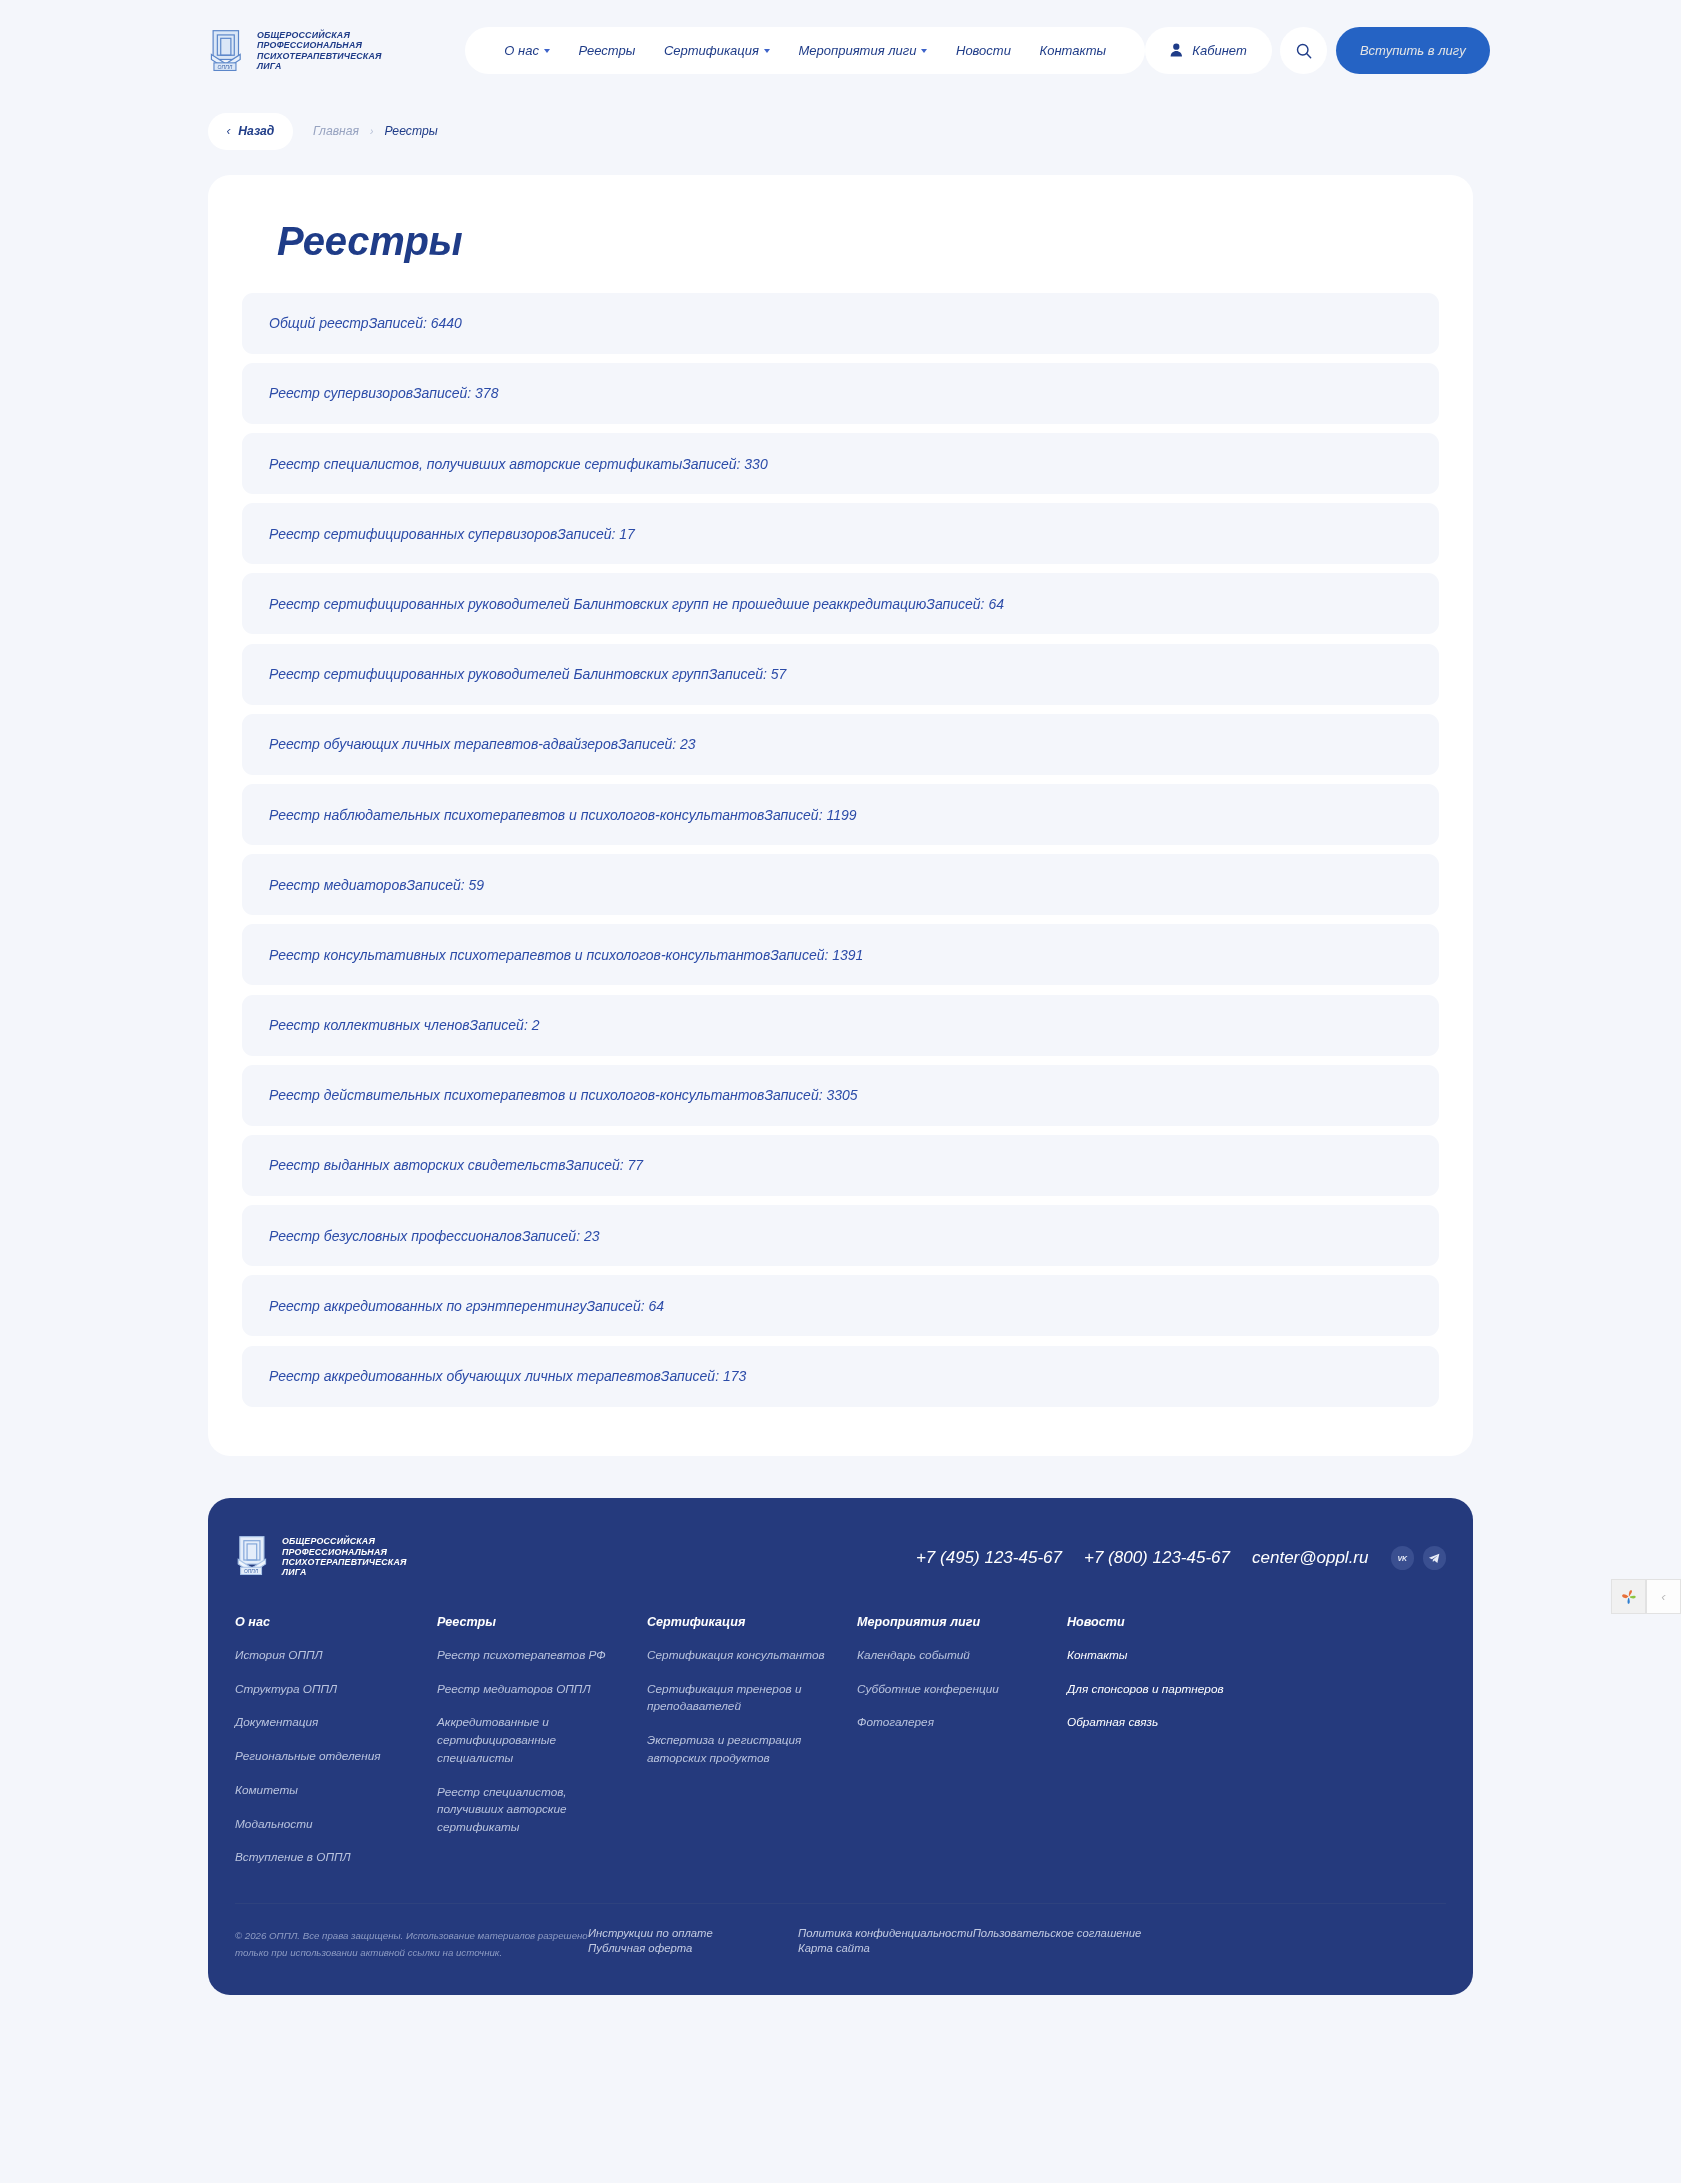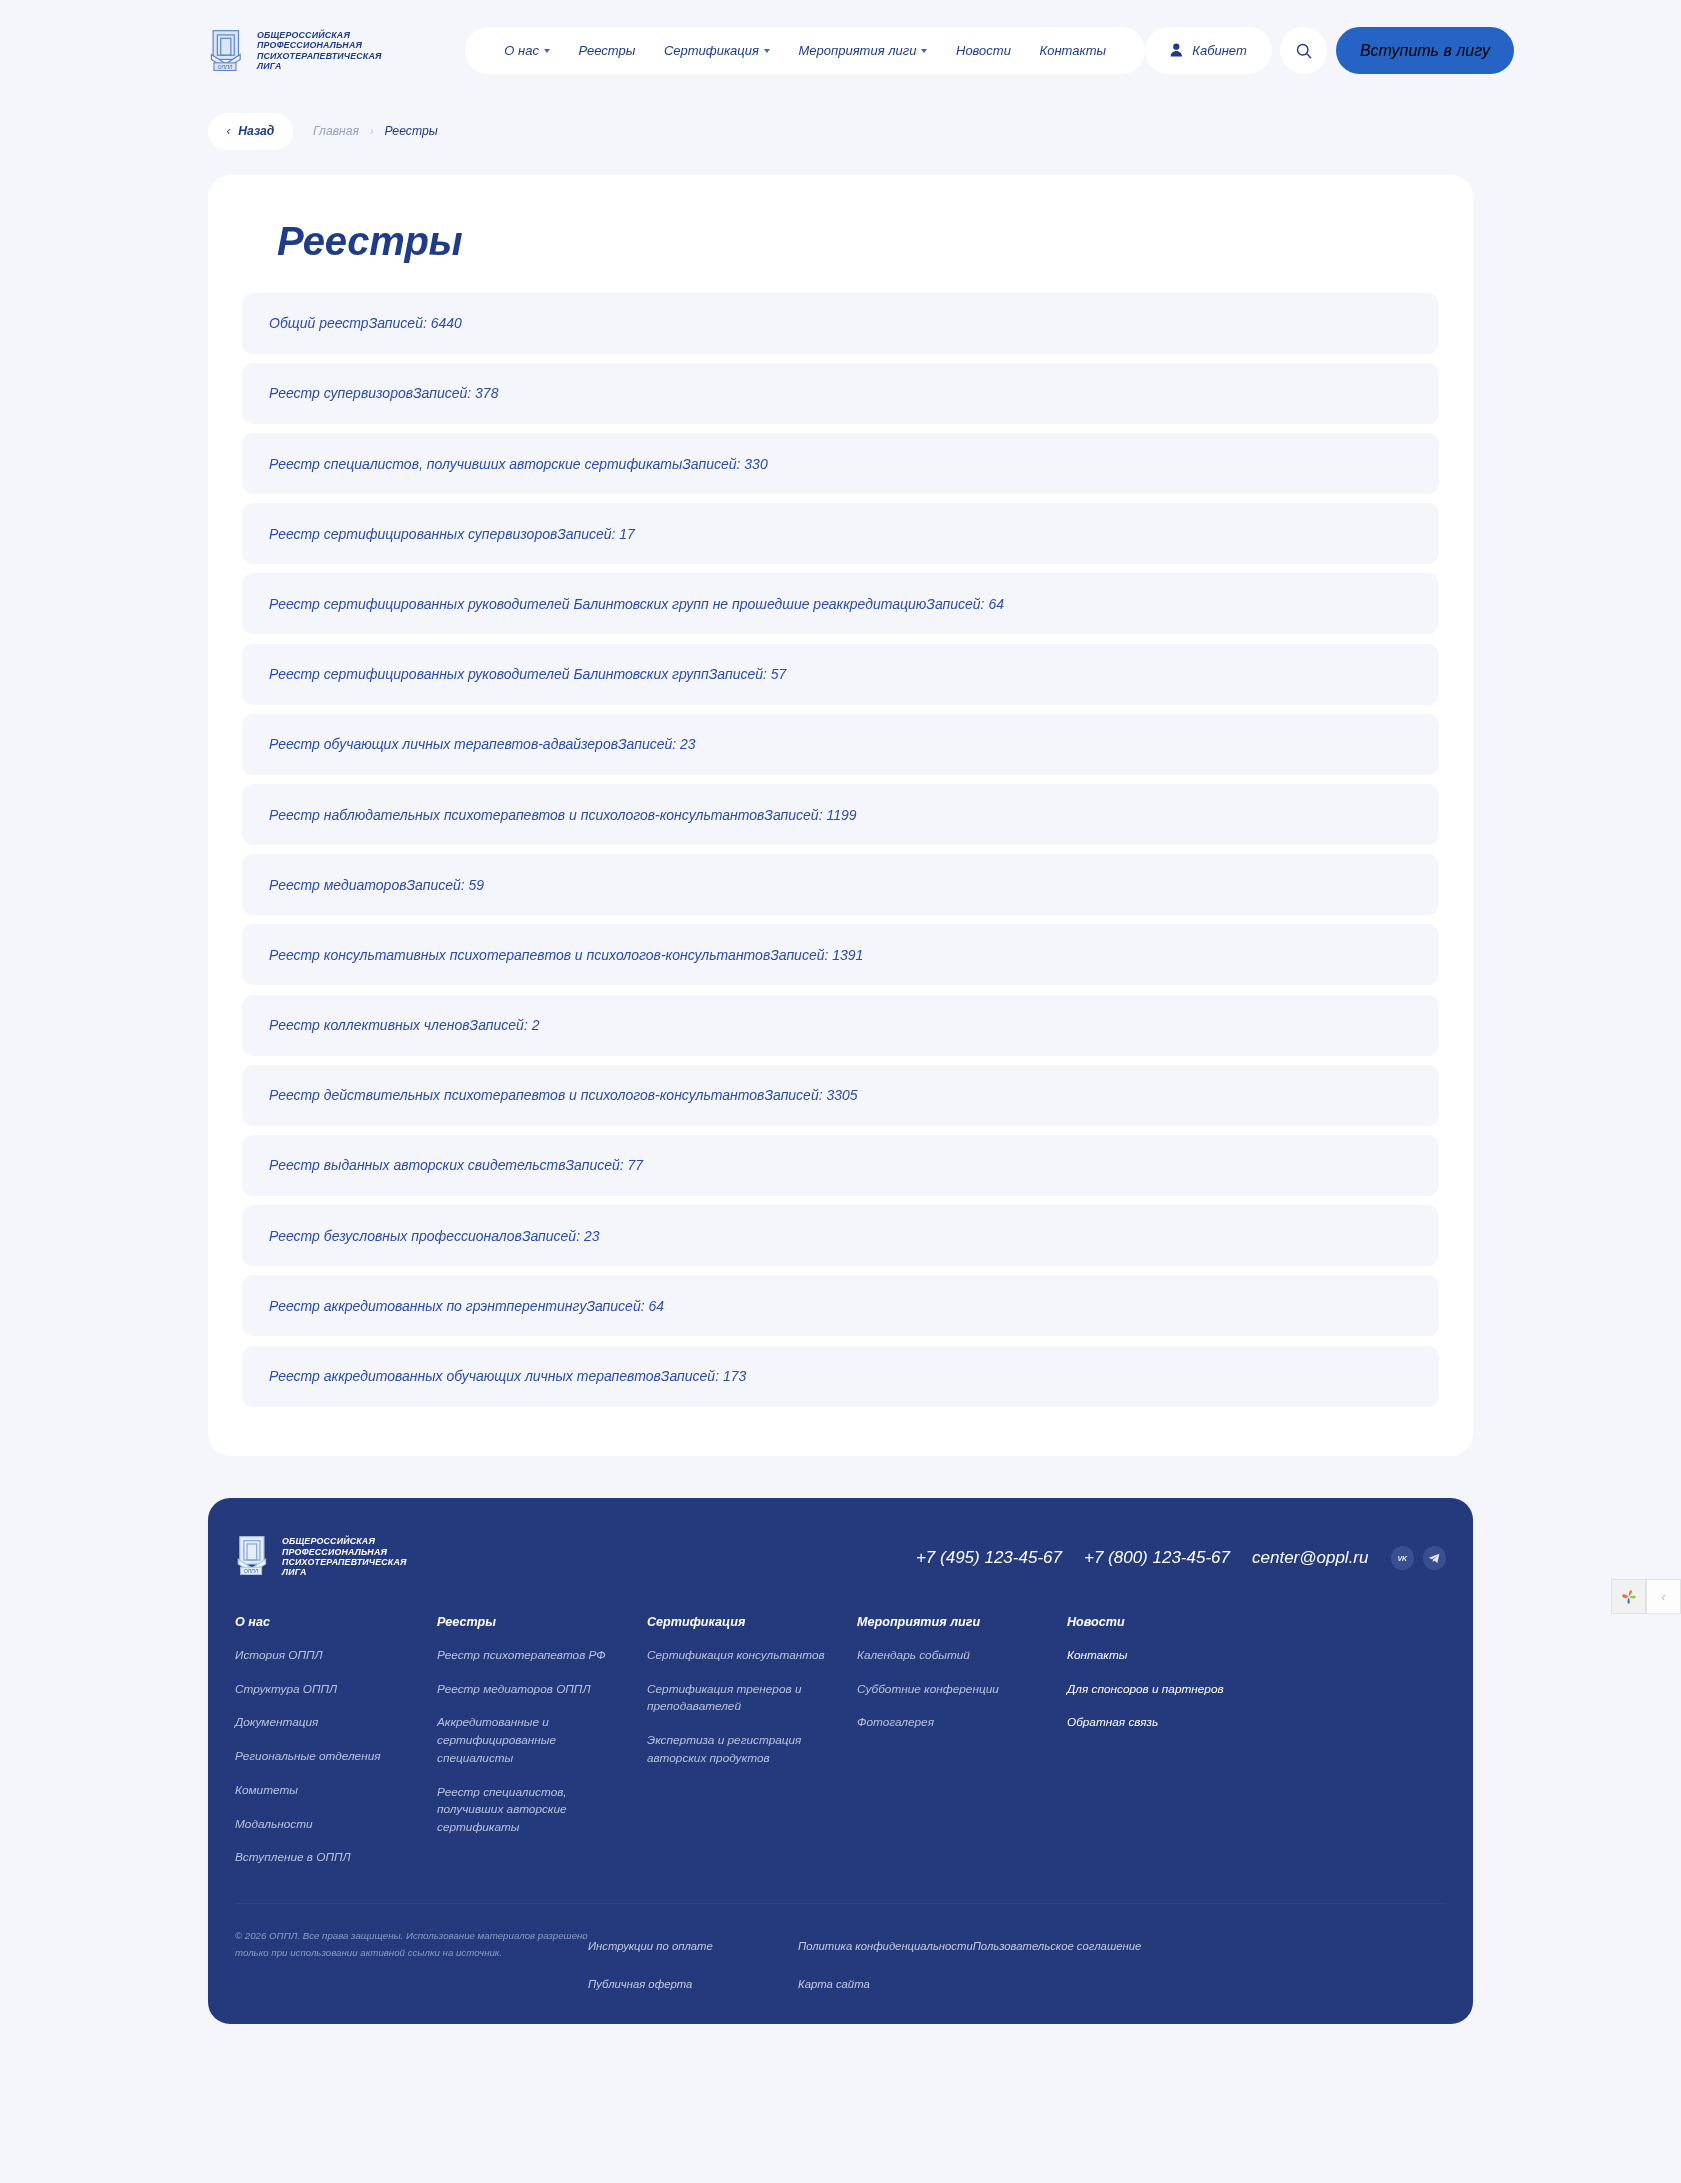--- a/index.html
+++ b/index.html
@@ -54,23 +54,23 @@
     background:#ffffff;border-radius:23.5px;height:47px;
     display:flex;align-items:center;gap:9.2px;padding:0 25px;
     font-size:13px;color:#1f3c88;cursor:pointer;white-space:nowrap;
   }
   .user-icon{width:12.6px;height:14.3px;display:block;}
   .search-pill{
     background:#ffffff;border-radius:23.5px;height:47px;width:47px;
     display:flex;align-items:center;justify-content:center;cursor:pointer;
   }
   .join-btn{
-    background:#2563c4;color:#000000;border-radius:23.5px;height:47px;
+    background:#2563c4;color:#e5e5e5;border-radius:23.5px;height:47px;
     display:flex;align-items:center;padding:0 24.4px;
-    font-size:16px;cursor:pointer;white-space:nowrap;
+    font-size:13px;cursor:pointer;white-space:nowrap;
   }
 
   
   .crumbs{
     display:flex;align-items:center;gap:0;
     padding:0 208px;height:47px;margin-top:6.7px;
   }
   .back-pill{
     background:#fff;border-radius:18.5px;height:37px;
     display:flex;align-items:center;gap:7.6px;padding:0 18.5px;
@@ -139,21 +139,21 @@
     max-width:181px;
   }
   .f-link.bright{color:#ffffff;}
   .f-divider{height:0.8px;background:#36487f;margin:20px 0 0 0;opacity:.55;}
   .f-bottom{
     display:flex;margin-top:23.5px;align-items:flex-start;
   }
   .copyright{
     font-size:9.7px;line-height:17px;color:#8e9cc4;width:353px;
   }
-  .f-legal-col{display:flex;flex-direction:column;gap:26px;margin-top:13px;}
+  .f-legal-col{display:flex;flex-direction:column;gap:3px;}
   .f-legal-col:nth-of-type(1){margin-left:54px;width:202px;}
   .f-legal-col:nth-of-type(2){width:210px;}
   .f-legal{font-size:11.3px;color:#c3cbe2;cursor:pointer;white-space:nowrap;}
 
   
   .widget-bar{
     position:absolute;right:0;bottom:0;display:flex;align-items:flex-end;
   }
   .widget-box{
     width:35px;height:35px;background:#f1f1f1;border:0.8px solid #e2e2e2;

